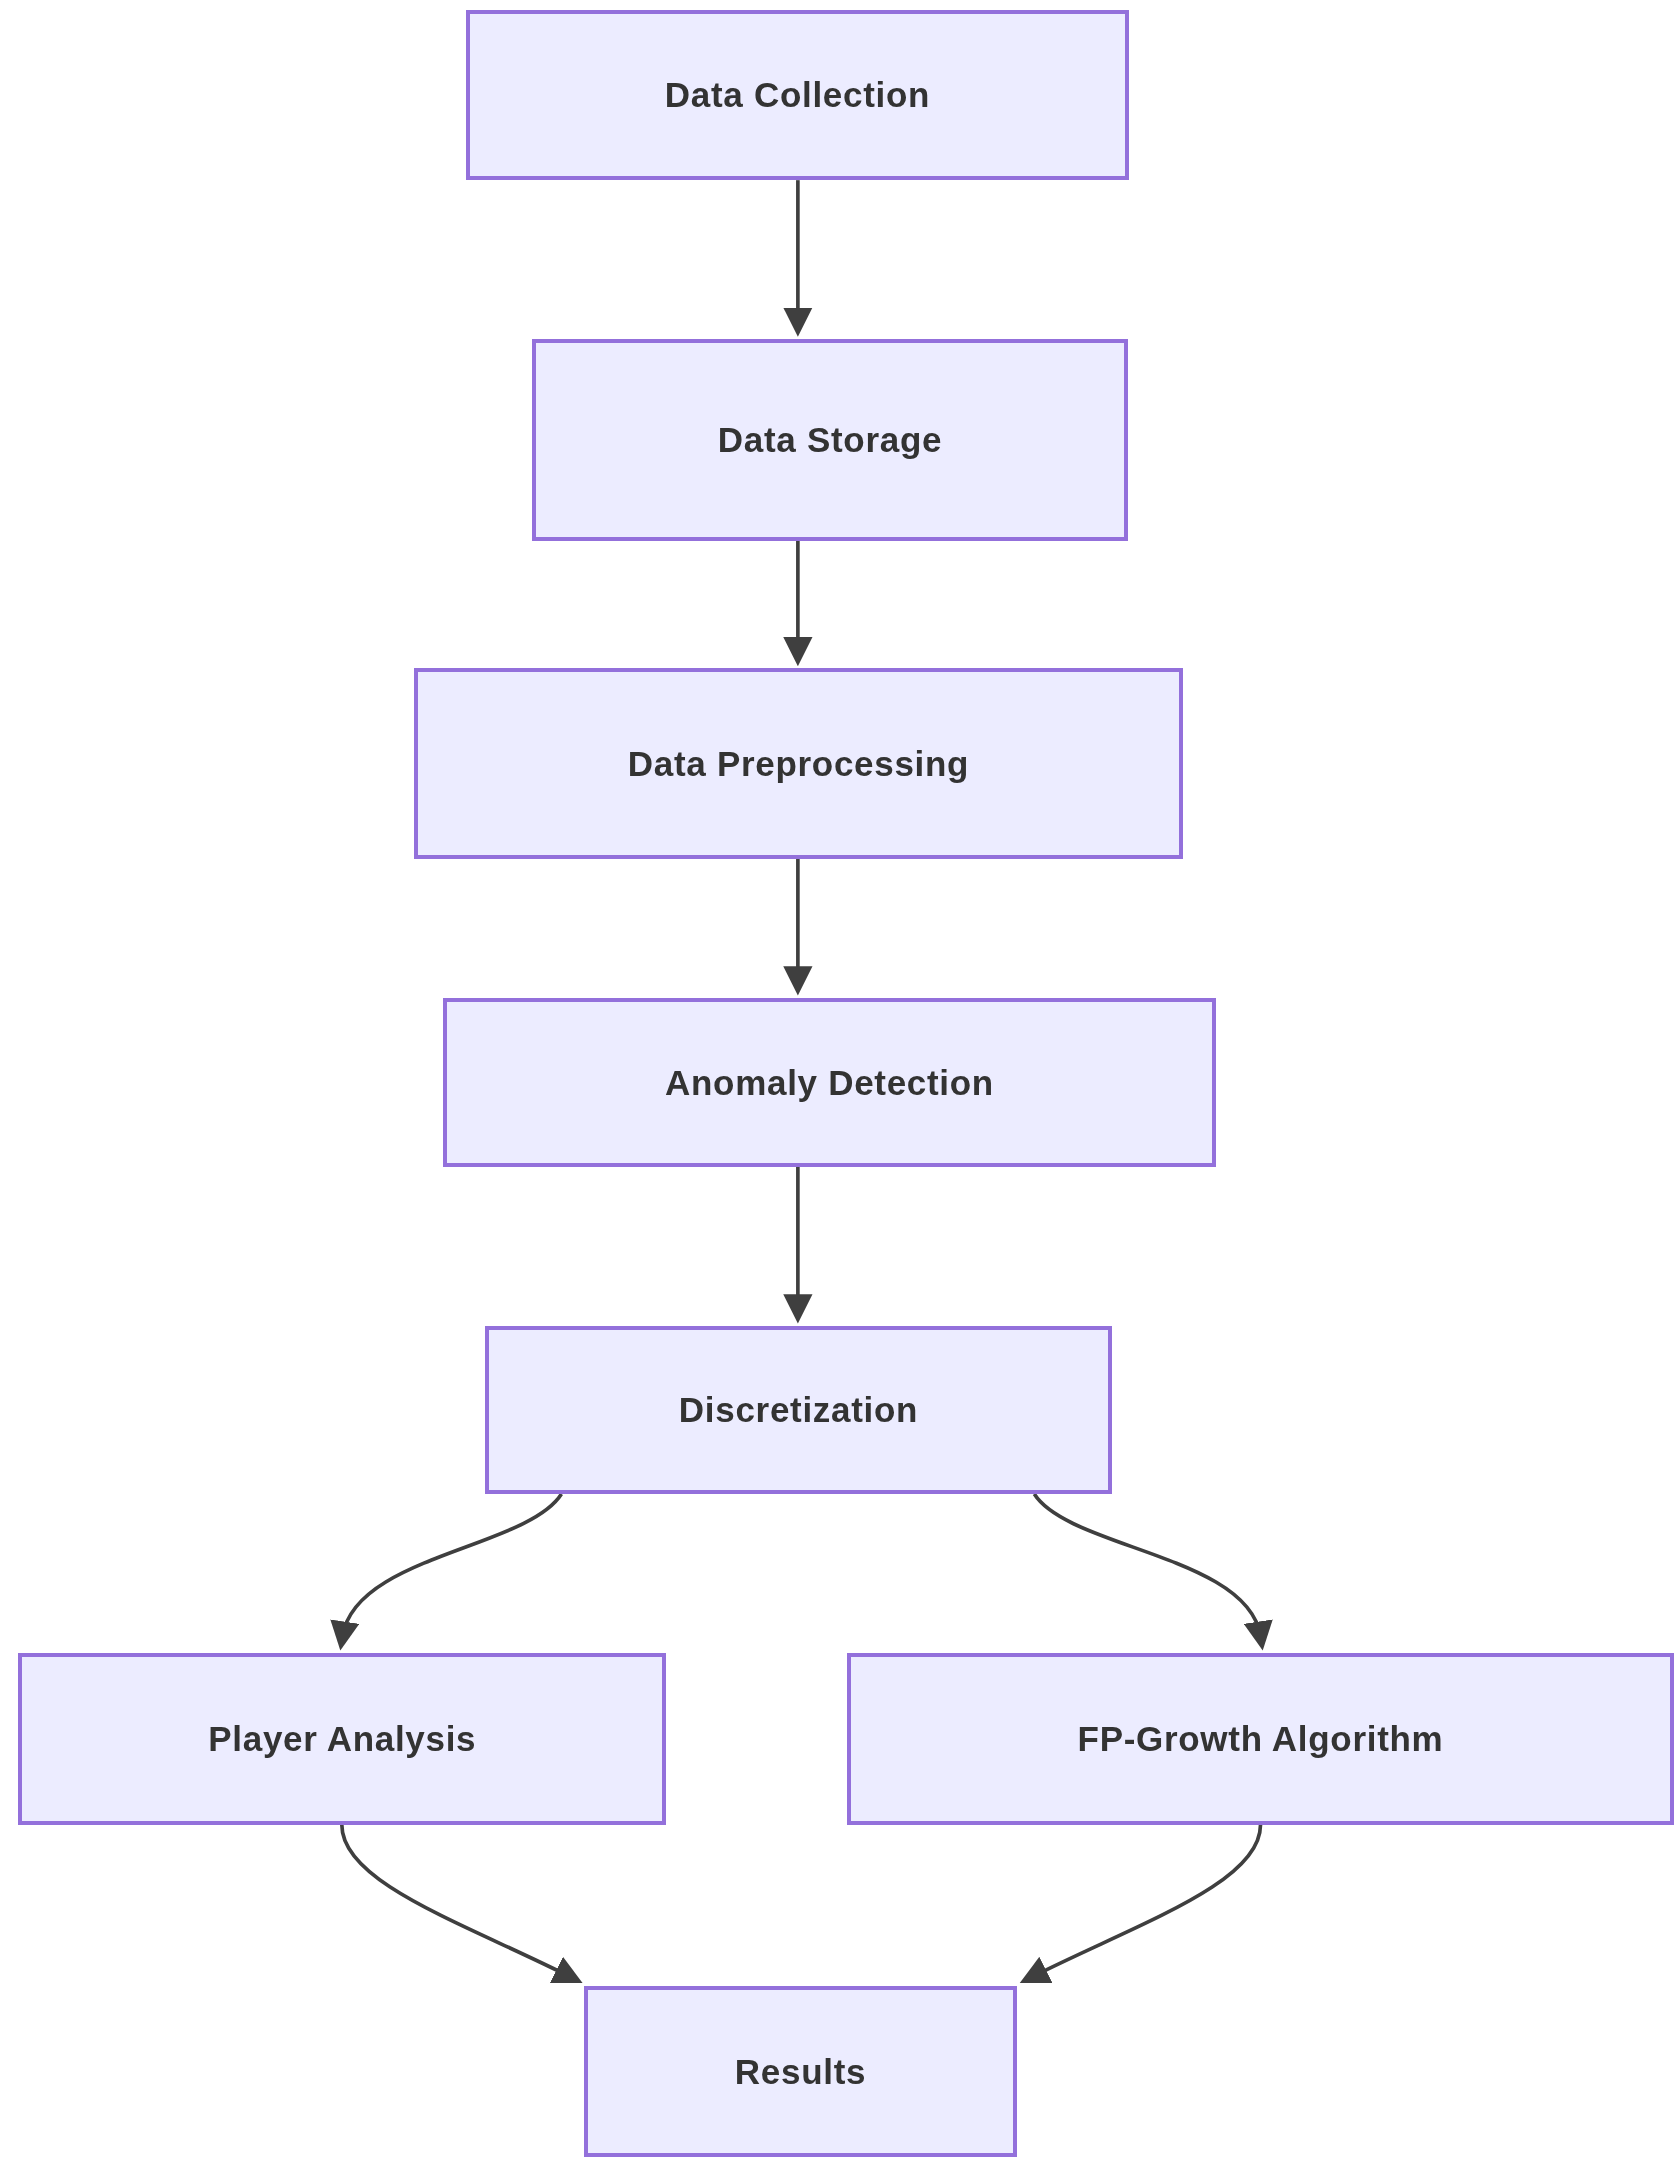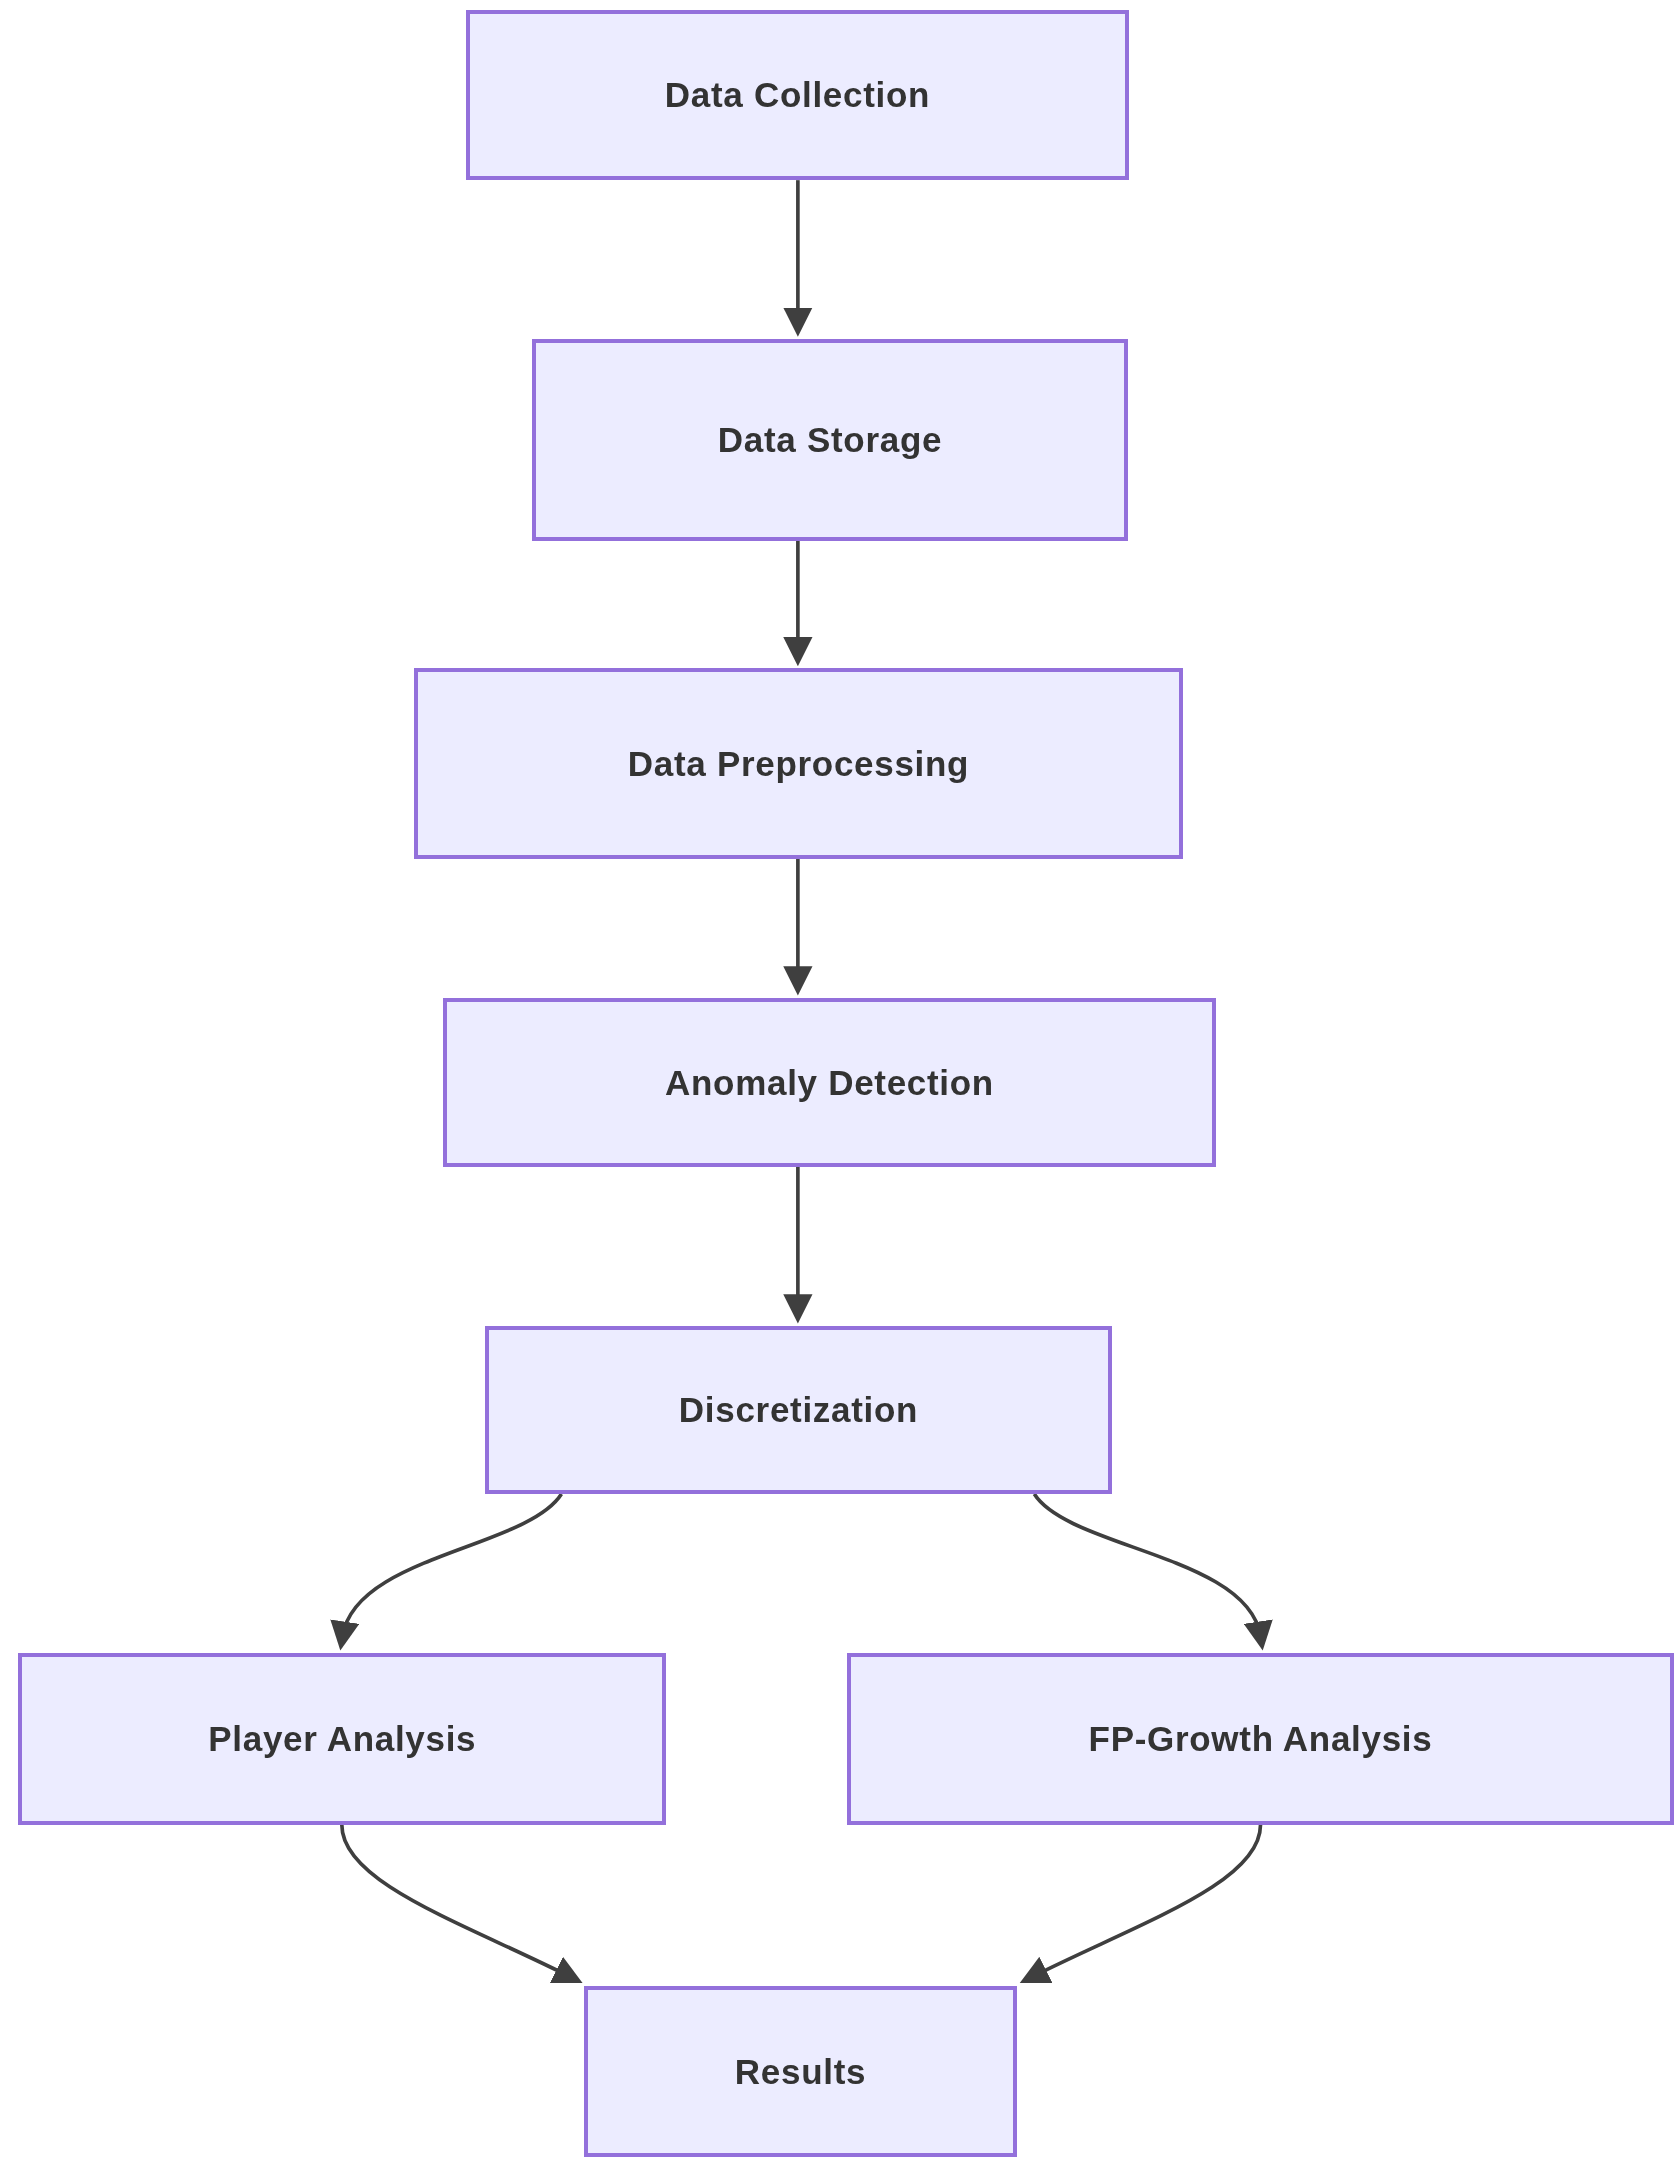--- a/index.html
+++ b/index.html
@@ -86,21 +86,21 @@
 
   <div class="node" id="node-discretization">
     <span>Discretization</span>
   </div>
 
   <div class="node" id="node-player-analysis">
     <span>Player Analysis</span>
   </div>
 
   <div class="node" id="node-fp-growth">
-    <span>FP-Growth Analysis</span>
+    <span>FP-Growth Algorithm</span>
   </div>
 
   <div class="node" id="node-results">
     <span>Results</span>
   </div>
 
 </div>
 
 
 </body></html>

